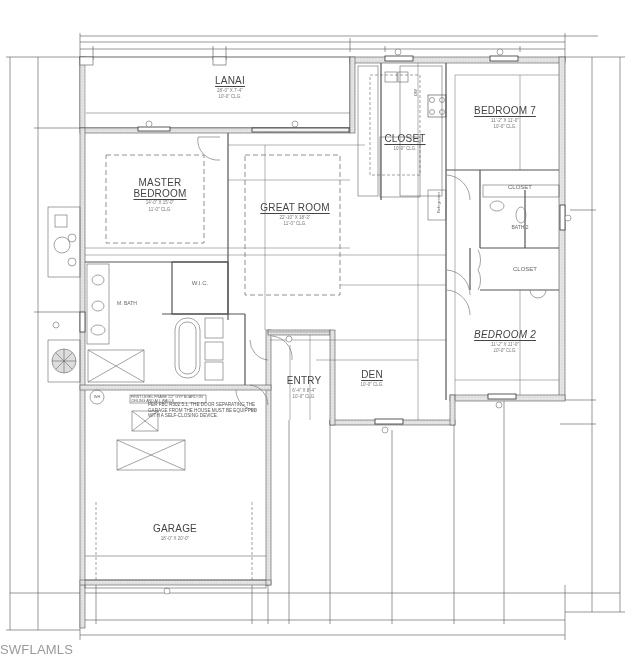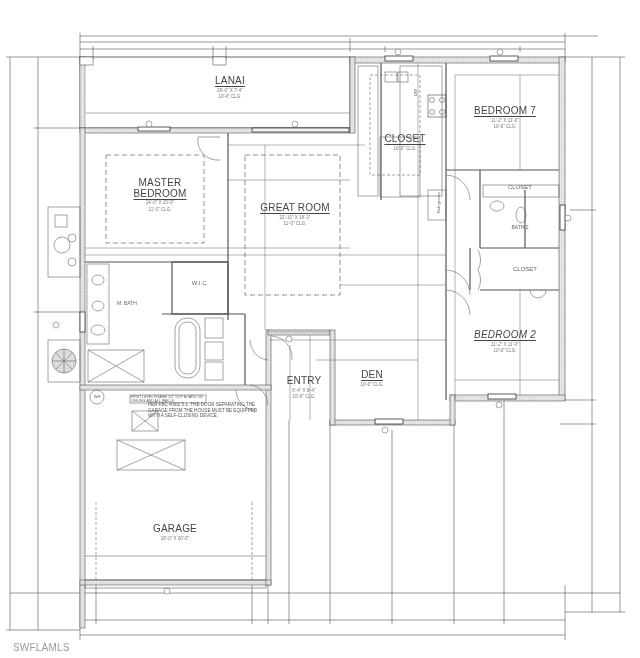--- a/index.html
+++ b/index.html
@@ -3,21 +3,21 @@
 <meta charset="utf-8">
 <style>
   html, body { margin:0; padding:0; background:#ffffff; }
   body { width:640px; height:658px; position:relative; overflow:hidden; font-family:"Liberation Sans", sans-serif; color:#333; }
   #plan { position:absolute; left:0; top:0; width:640px; height:658px; }
   .room-label { position:absolute; text-align:center; font-family:"Liberation Sans", sans-serif; color:#444; line-height:1.05; }
   .room-name { font-size:10px; letter-spacing:0.2px; text-decoration:underline; text-underline-offset:2px; display:block; }
   .room-dim { font-size:4.5px; color:#777; display:block; margin-top:2px; }
   .small-label { position:absolute; font-size:5px; color:#666; text-align:center; }
   .note { position:absolute; font-size:4.6px; color:#555; line-height:1.25; text-transform:uppercase; }
-  .watermark { position:absolute; left:13px; top:642px; font-size:10px; color:#9a9a9a; letter-spacing:0.2px; }
+  .watermark { position:absolute; left:0; top:642px; font-size:13px; color:#9a9a9a; letter-spacing:0.2px; }
 </style>
 </head>
 <body>
 
 <svg id="plan" viewBox="0 0 640 658" xmlns="http://www.w3.org/2000/svg">
   <defs>
     <pattern id="wallfill" width="3" height="3" patternUnits="userSpaceOnUse">
       <rect width="3" height="3" fill="#e6e6e6"></rect>
       <circle cx="1" cy="1" r="0.5" fill="#bbb"></circle>
     </pattern>

